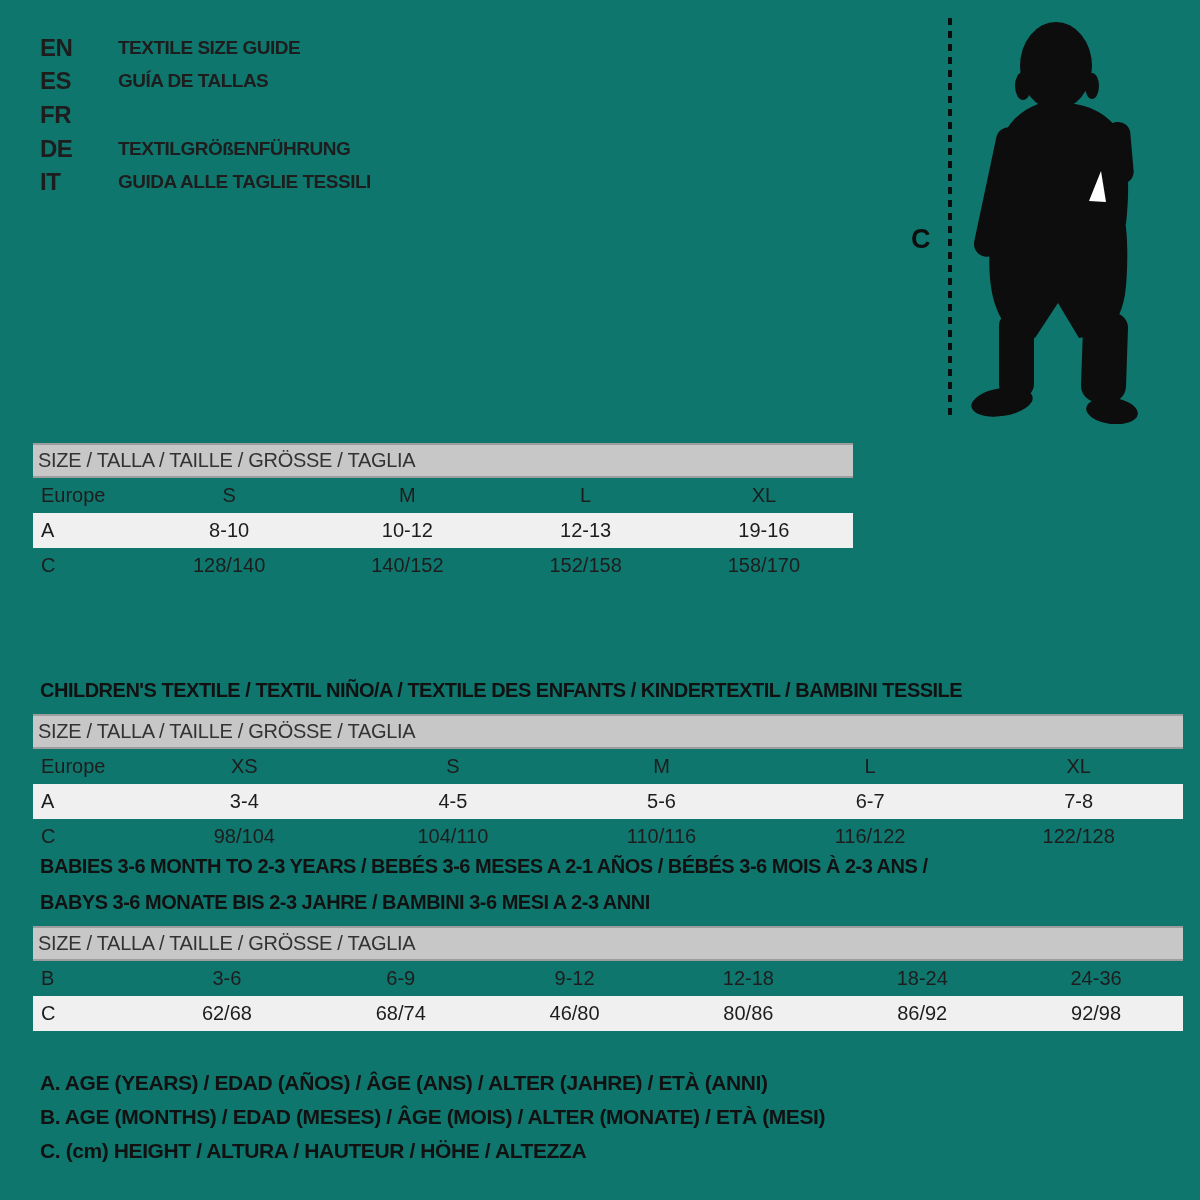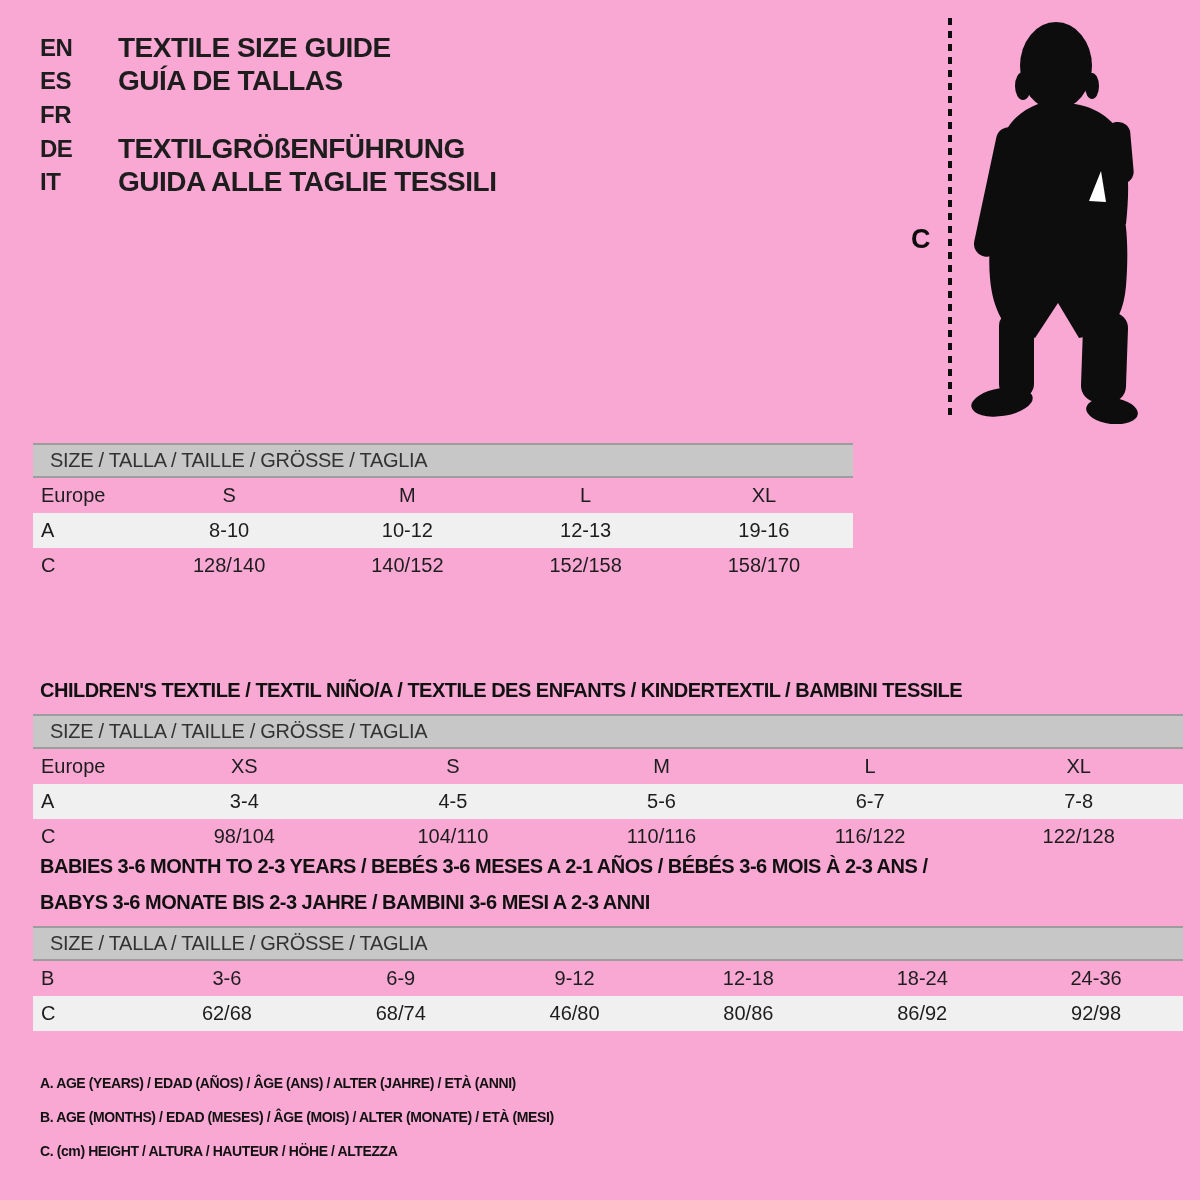--- a/index.html
+++ b/index.html
@@ -9,57 +9,57 @@
     --text:#1d1d1d;
     --silhouette:#0d0d0d;
   }
   *{margin:0;padding:0;box-sizing:border-box;}
   html,body{background:#ffffff;}
   body{
     width:1200px;height:1200px;overflow:hidden;
     font-family:"Liberation Sans", sans-serif;
     color:var(--text);
   }
-  .page{position:relative;width:1200px;height:1200px;background:#f9a8d4;}
+  .page{position:relative;width:1200px;height:1200px;background:#0f766e;}
 
   
   .langs{position:absolute;left:40px;top:31px;}
   .lang-row{display:flex;height:33.6px;align-items:center;}
   .lang-code{width:78px;font-size:24px;font-weight:bold;letter-spacing:-0.5px;}
-  .lang-label{font-size:28px;font-weight:bold;letter-spacing:-0.5px;white-space:nowrap;}
+  .lang-label{font-size:19px;font-weight:bold;letter-spacing:-0.5px;white-space:nowrap;}
 
   
   .figure{position:absolute;left:905px;top:14px;width:250px;height:410px;}
 
   
   .sec{position:absolute;left:33px;}
   .sec-0{top:437px;width:820px;}
   .sec-1{top:672px;width:1150px;}
   .sec-2{top:848px;width:1150px;}
   .sec-title{
     padding-left:7px;font-size:20px;font-weight:bold;letter-spacing:-0.5px;
     line-height:36px;white-space:nowrap;color:#111;
   }
   .sec-table{margin-top:6px;}
   .size-bar{
     height:35px;background:var(--bar-bg);
     border-top:2px solid var(--bar-border);
     border-bottom:2px solid var(--bar-border);
-    line-height:30px;padding-left:17px;
+    line-height:30px;padding-left:5px;
     font-size:20px;letter-spacing:-0.3px;color:#333;white-space:nowrap;
   }
   .trow{height:35px;display:flex;align-items:center;font-size:20px;}
   .trow.stripe{background:var(--stripe-bg);}
   .rlabel{width:107px;padding-left:8px;flex:none;}
   .cell{flex:1;text-align:center;}
 
   
   .legend{position:absolute;left:40px;top:1066px;}
   .legend-line{
-    font-size:14px;font-weight:bold;letter-spacing:-0.4px;
+    font-size:21px;font-weight:bold;letter-spacing:-0.4px;
     line-height:34px;white-space:nowrap;color:#111;
   }
 </style>
 </head>
 <body>
 
 <div class="page" id="page">
 
   <div class="langs" id="langs">
       <div class="lang-row">

